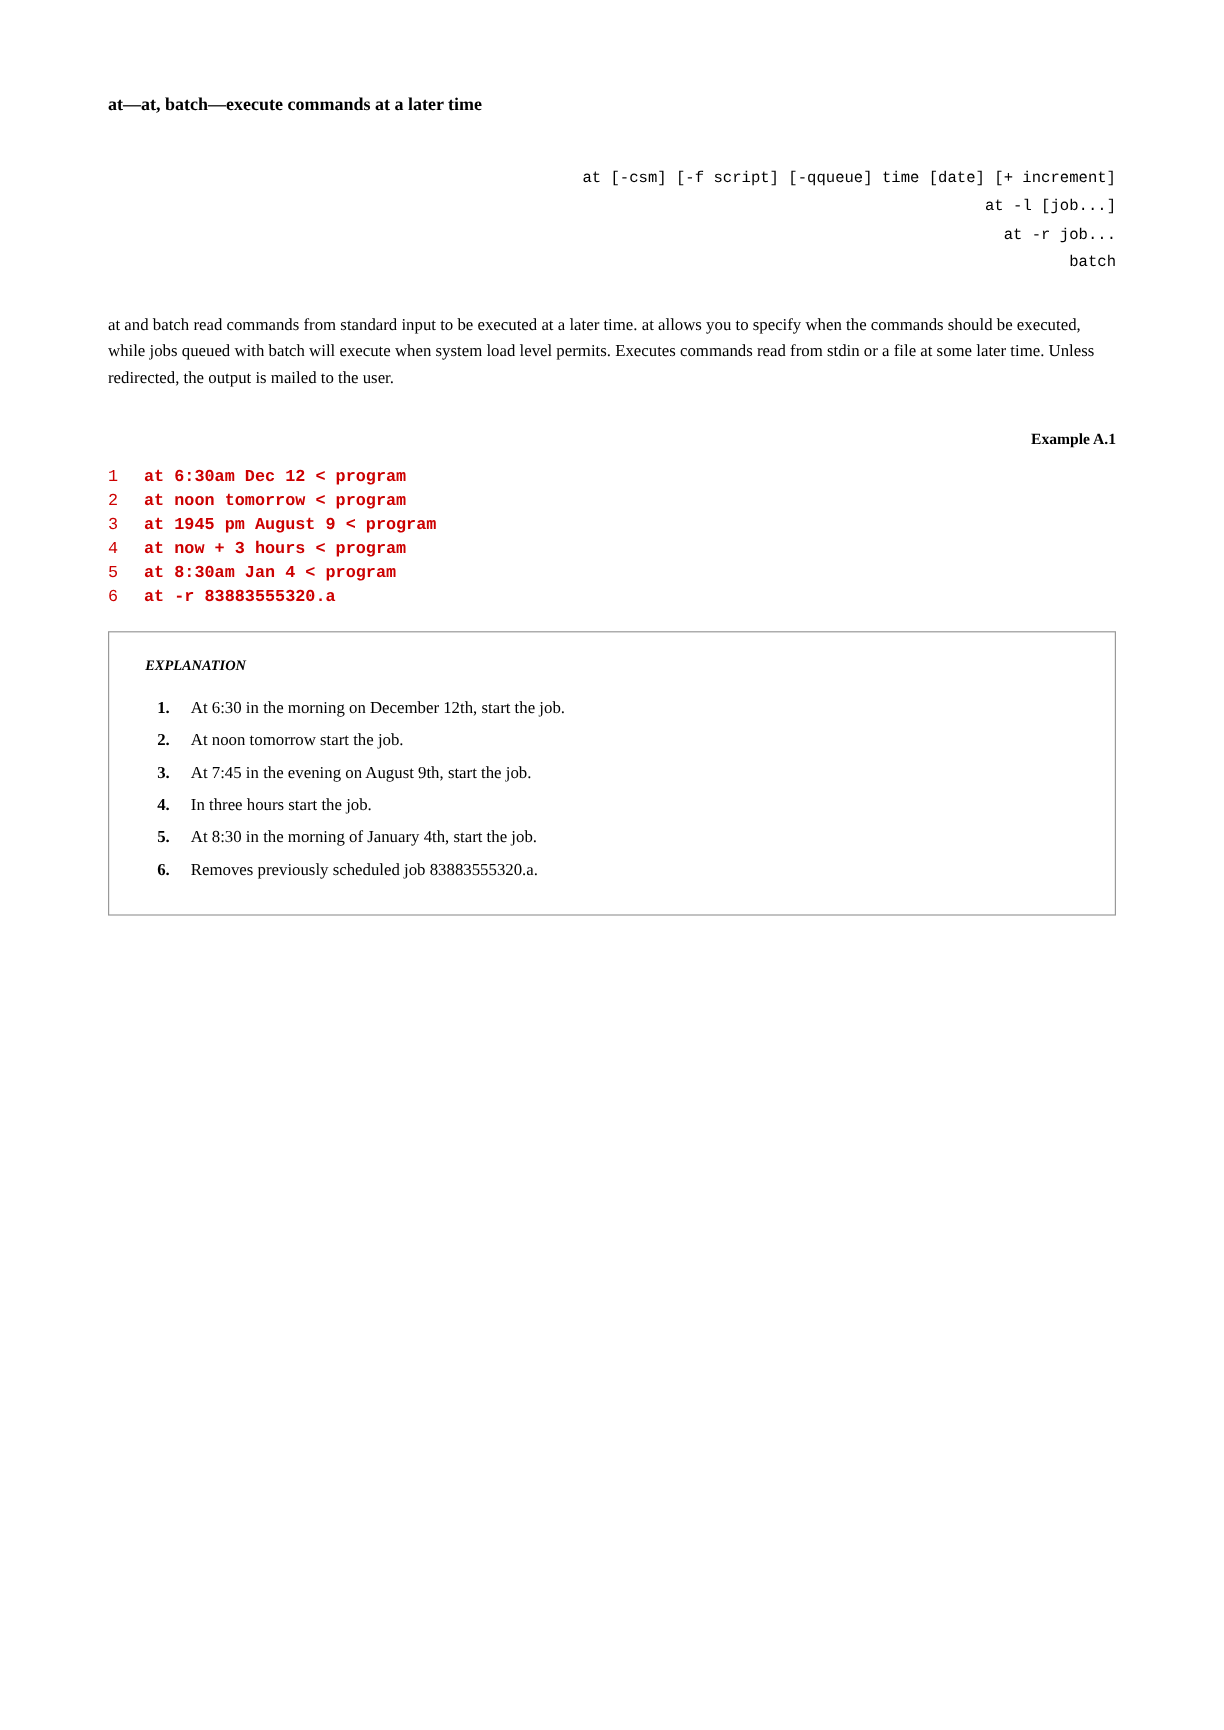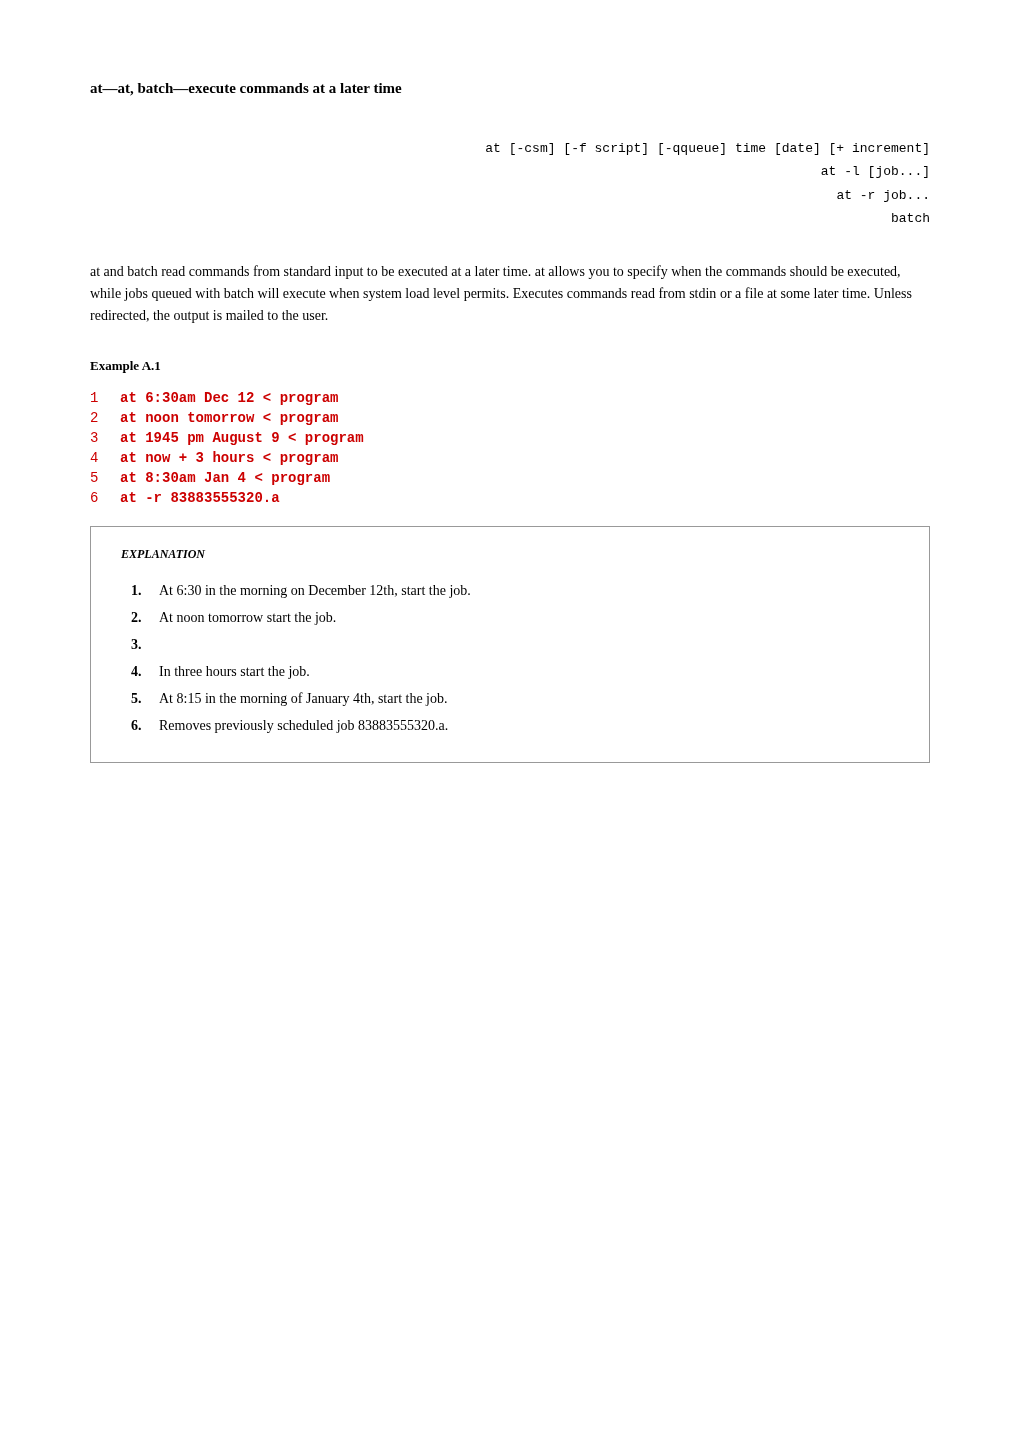--- a/index.html
+++ b/index.html
@@ -40,20 +40,21 @@
 
     .description-block .bold-term {
       font-weight: normal;
       margin-top: 12px;
     }
 
     .example-label {
       font-size: 13px;
       font-weight: bold;
       margin-bottom: 16px;
+      text-align: right;
     }
 
     .code-list {
       list-style: none;
       margin-bottom: 20px;
     }
 
     .code-list li {
       display: flex;
       align-items: baseline;
@@ -176,28 +177,29 @@
     <li>
       <span class="exp-num">1.</span>
       <span class="exp-text">At 6:30 in the morning on December 12th, start the job.</span>
     </li>
     <li>
       <span class="exp-num">2.</span>
       <span class="exp-text">At noon tomorrow start the job.</span>
     </li>
     <li>
       <span class="exp-num">3.</span>
+      <span class="exp-text">At 7:45 in the evening on August 9th, start the job.</span>
     </li>
     <li>
       <span class="exp-num">4.</span>
       <span class="exp-text">In three hours start the job.</span>
     </li>
     <li>
       <span class="exp-num">5.</span>
-      <span class="exp-text">At 8:15 in the morning of January 4th, start the job.</span>
+      <span class="exp-text">At 8:30 in the morning of January 4th, start the job.</span>
     </li>
     <li>
       <span class="exp-num">6.</span>
       <span class="exp-text">
         <span>Removes previously scheduled job </span><span class="bold-term">83883555320.a.</span>
       </span>
     </li>
   </ol>
 </div>
 

